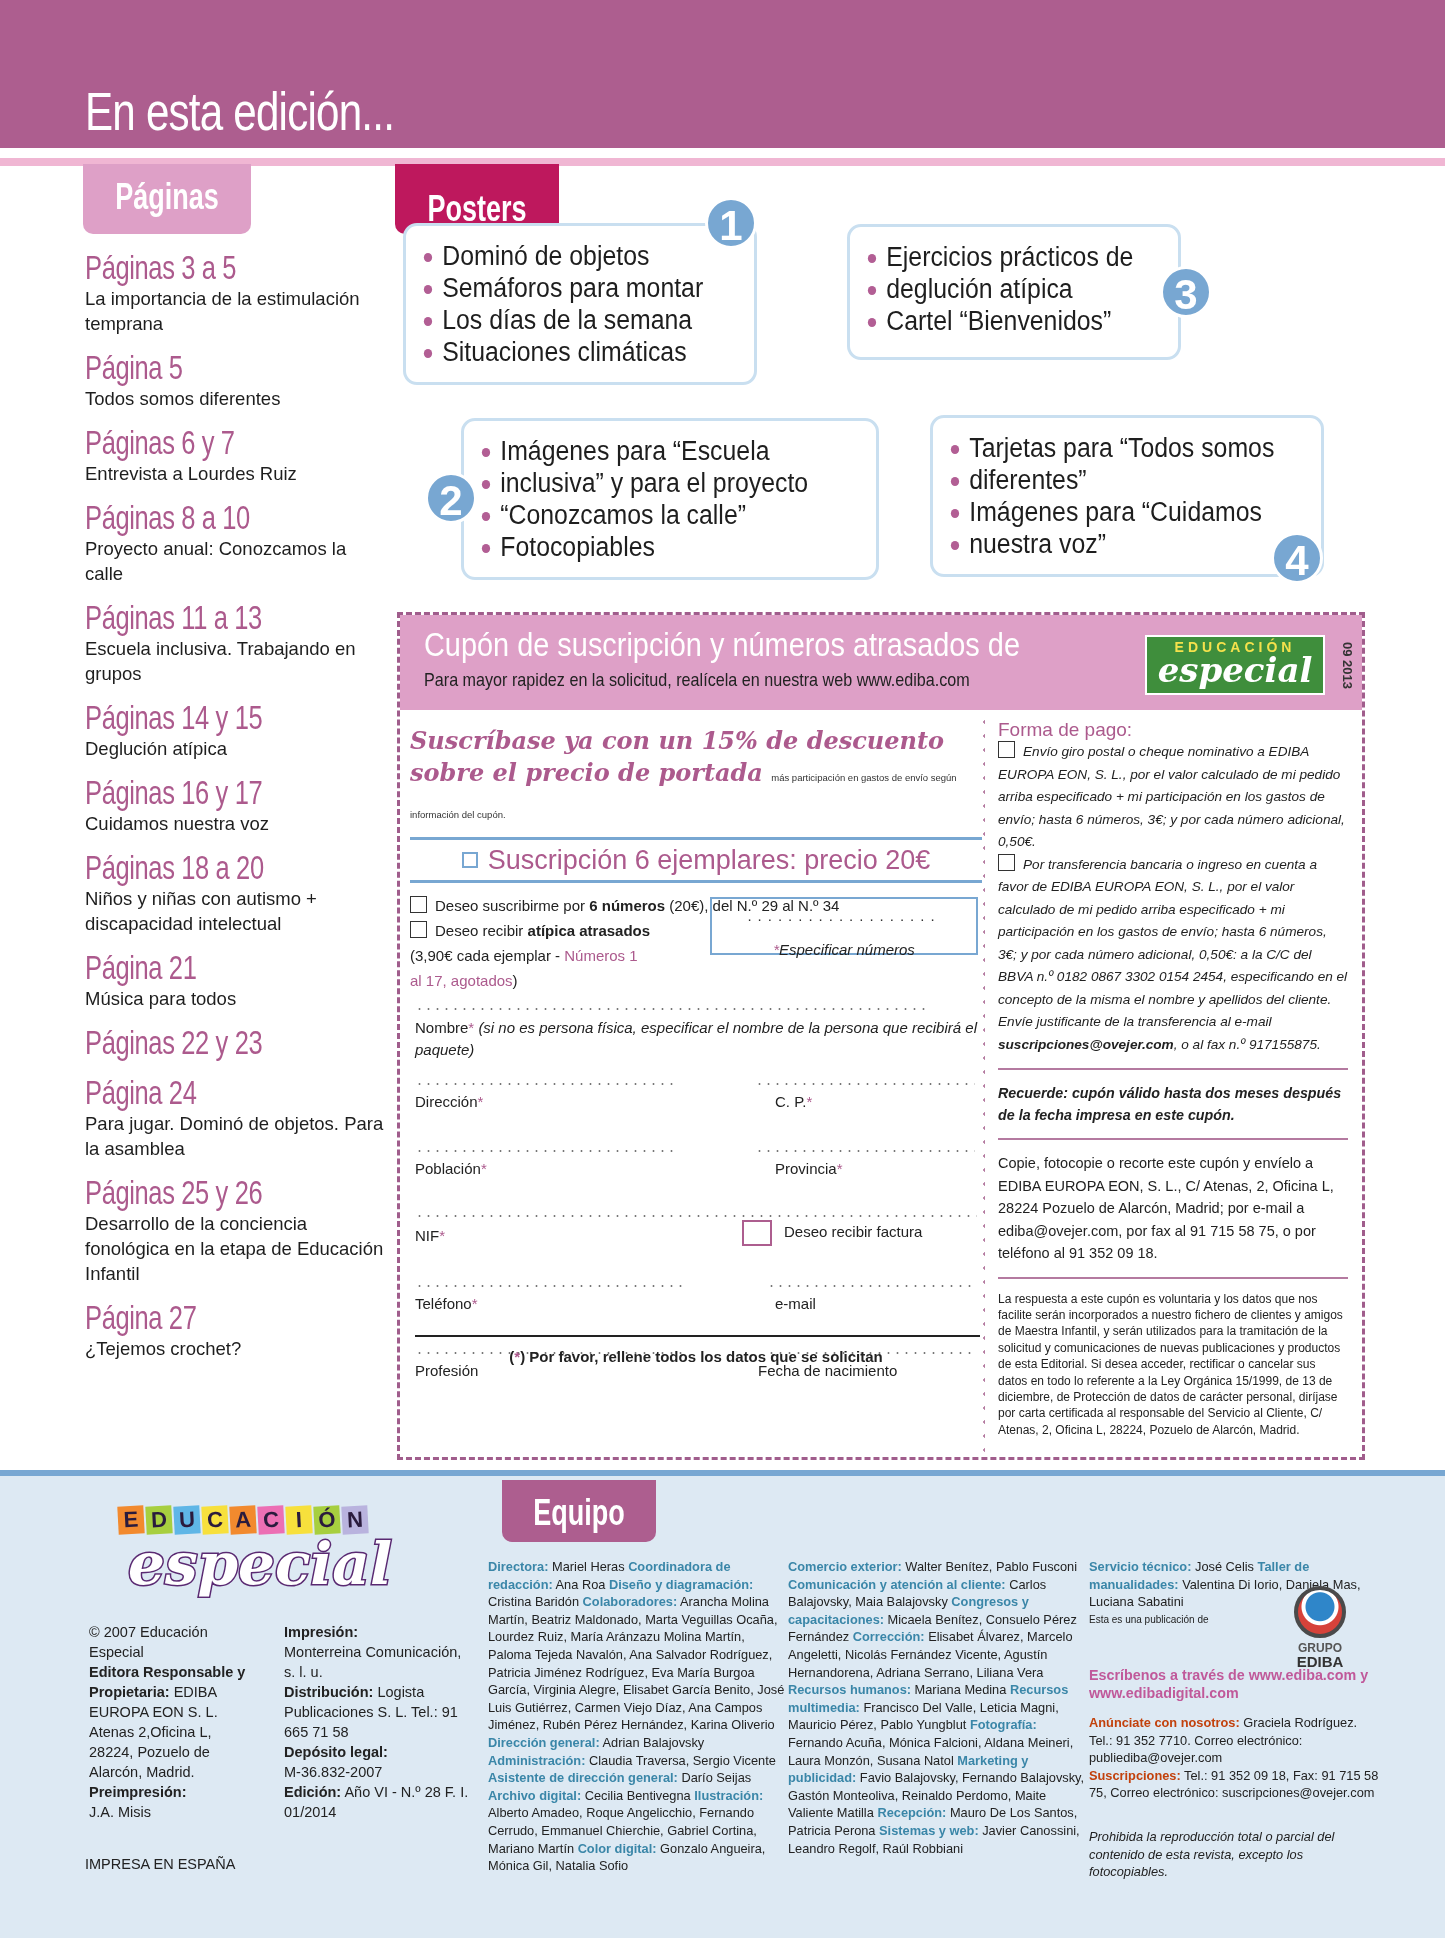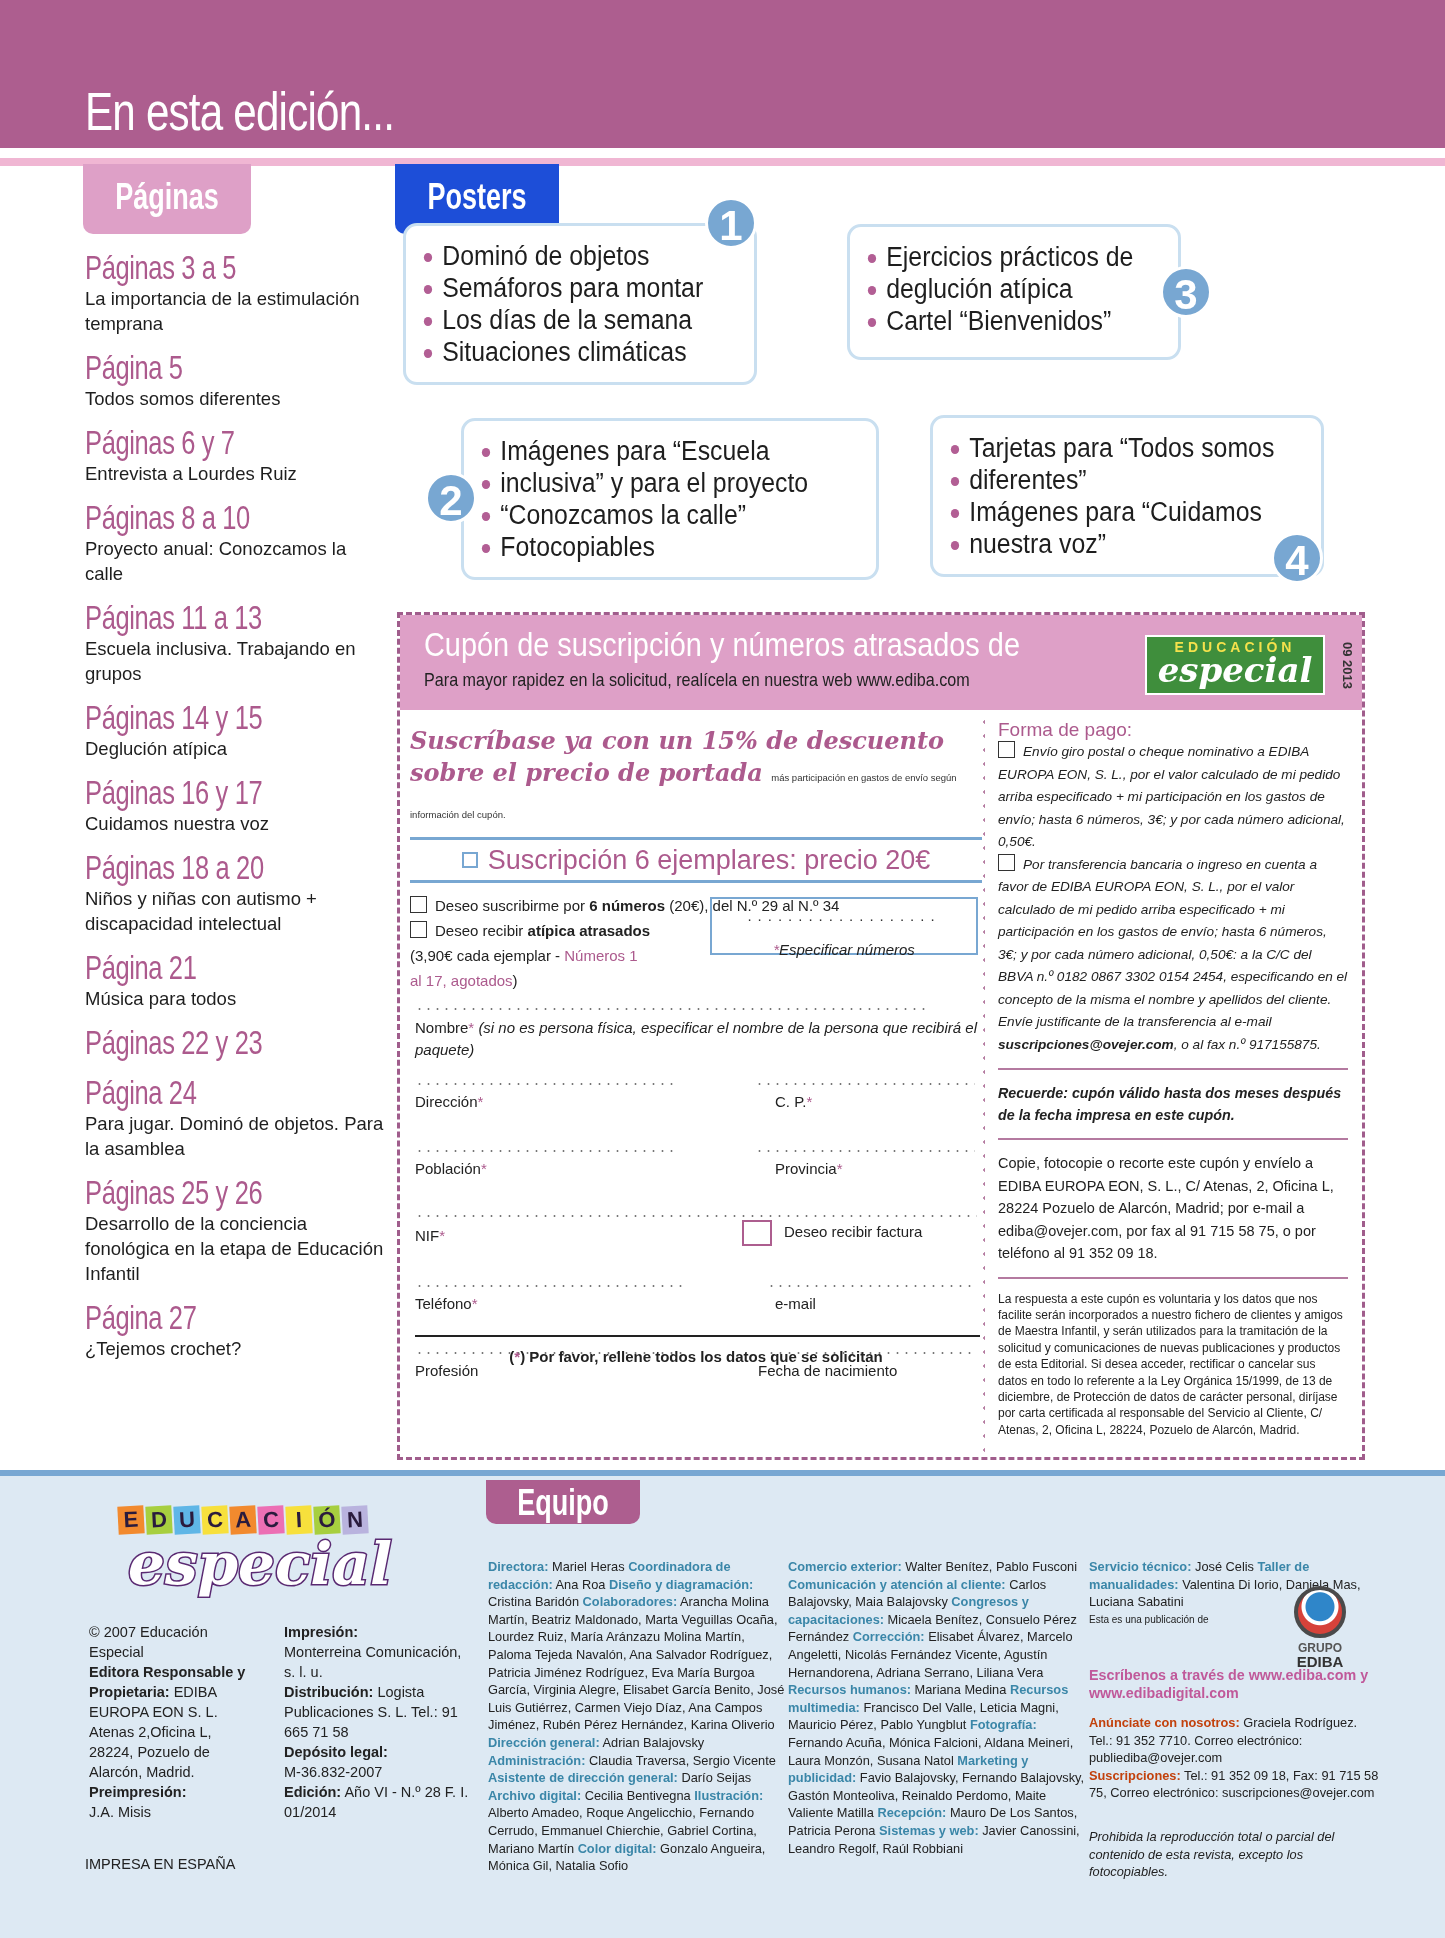--- a/index.html
+++ b/index.html
@@ -8,22 +8,22 @@
 
   
   .header { position: absolute; left: 0; top: 0; width: 1445px; height: 148px; background: #ad5e8f; }
   .header-title { position: absolute; left: 85px; top: 80px; color: #fff; font-size: 54px; transform: scaleX(0.78); transform-origin: left top; white-space: nowrap; letter-spacing: -1px; }
   .header-stripe { position: absolute; left: 0; top: 158px; width: 1445px; height: 8px; background: #f0b6d3; }
 
   
   .tab { position: absolute; color: #fff; font-weight: bold; font-size: 36px; text-align: center; border-radius: 0 0 10px 10px; }
   .tab span { display: inline-block; transform: scaleX(0.75); }
   .tab-paginas { left: 83px; top: 164px; width: 168px; height: 70px; background: #dea0c7; padding-top: 12px; }
-  .tab-posters { left: 395px; top: 164px; width: 164px; height: 70px; background: #1d4ed8; padding-top: 12px; border-radius: 0 0 10px 10px; }
-  .tab-equipo { left: 486px; top: 1474px; width: 154px; height: 44px; background: #ad5e8f; padding-top: 2px; }
+  .tab-posters { left: 395px; top: 164px; width: 164px; height: 70px; background: #be185d; padding-top: 24px; border-radius: 0 0 10px 10px; }
+  .tab-equipo { left: 502px; top: 1474px; width: 154px; height: 62px; background: #ad5e8f; padding-top: 12px; }
 
   
   .pages { position: absolute; left: 85px; top: 248px; width: 300px; }
   .page-item { margin-bottom: 12px; }
   .page-title { color: #ac5a8d; font-size: 34px; transform: scaleX(0.75); transform-origin: left top; white-space: nowrap; display: block; height: 38px; line-height: 38px; letter-spacing: -0.5px; }
   .page-desc { font-size: 18.5px; line-height: 25px; color: #1e1e1e; }
 
   
   .poster-box { position: absolute; border: 3px solid #c9dff0; border-radius: 14px; background: #fff; padding: 14px 16px; }
   .poster-box ul { list-style: none; }

